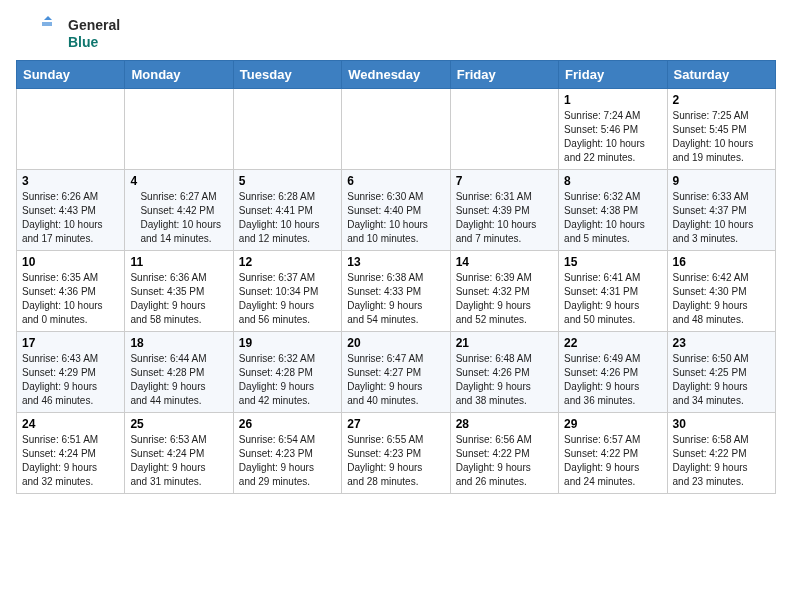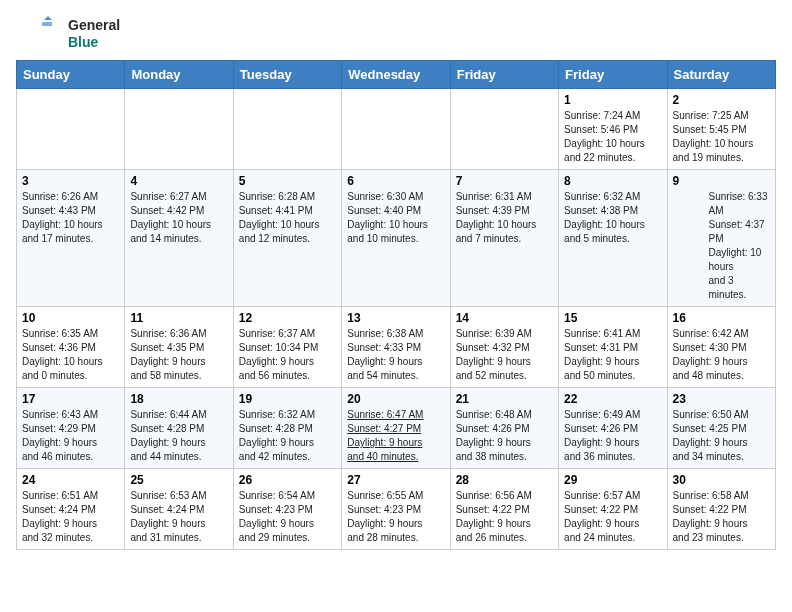--- a/index.html
+++ b/index.html
@@ -135,21 +135,21 @@
       <tr>
         <td>
           <span class="day-num">3</span>
           <div class="day-info" style="white-space: pre-line;">Sunrise: 6:26 AM
 Sunset: 4:43 PM
 Daylight: 10 hours
 and 17 minutes.</div>
         </td>
         <td>
           <span class="day-num">4</span>
-          <div class="day-info" style="white-space: pre-line;">Sunrise: 6:27 AM
+          <div class="day-info" style="white-space: pre-line; margin-left: 10px;">Sunrise: 6:27 AM
 Sunset: 4:42 PM
 Daylight: 10 hours
 and 14 minutes.</div>
         </td>
         <td>
           <span class="day-num">5</span>
           <div class="day-info" style="white-space: pre-line;">Sunrise: 6:28 AM
 Sunset: 4:41 PM
 Daylight: 10 hours
 and 12 minutes.</div>
@@ -170,21 +170,21 @@
         </td>
         <td>
           <span class="day-num">8</span>
           <div class="day-info" style="white-space: pre-line;">Sunrise: 6:32 AM
 Sunset: 4:38 PM
 Daylight: 10 hours
 and 5 minutes.</div>
         </td>
         <td>
           <span class="day-num">9</span>
-          <div class="day-info" style="white-space: pre-line; margin-left: 36px;">Sunrise: 6:33 AM
+          <div class="day-info" style="white-space: pre-line;">Sunrise: 6:33 AM
 Sunset: 4:37 PM
 Daylight: 10 hours
 and 3 minutes.</div>
         </td>
       </tr>
       <tr>
         <td>
           <span class="day-num">10</span>
           <div class="day-info" style="white-space: pre-line;">Sunrise: 6:35 AM
 Sunset: 4:36 PM
@@ -251,21 +251,21 @@
         </td>
         <td>
           <span class="day-num">19</span>
           <div class="day-info" style="white-space: pre-line;">Sunrise: 6:32 AM
 Sunset: 4:28 PM
 Daylight: 9 hours
 and 42 minutes.</div>
         </td>
         <td>
           <span class="day-num">20</span>
-          <div class="day-info" style="white-space: pre-line; text-decoration: underline;">Sunrise: 6:47 AM
+          <div class="day-info" style="white-space: pre-line;">Sunrise: 6:47 AM
 Sunset: 4:27 PM
 Daylight: 9 hours
 and 40 minutes.</div>
         </td>
         <td>
           <span class="day-num">21</span>
           <div class="day-info" style="white-space: pre-line;">Sunrise: 6:48 AM
 Sunset: 4:26 PM
 Daylight: 9 hours
 and 38 minutes.</div>

